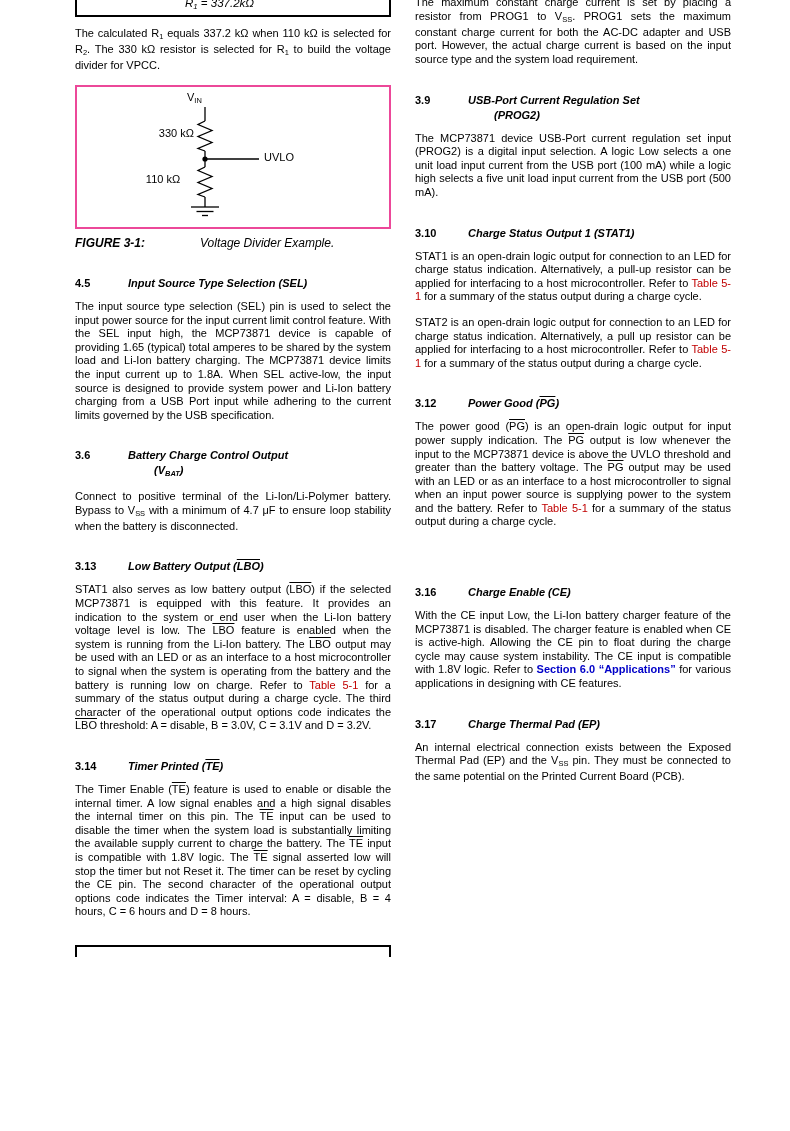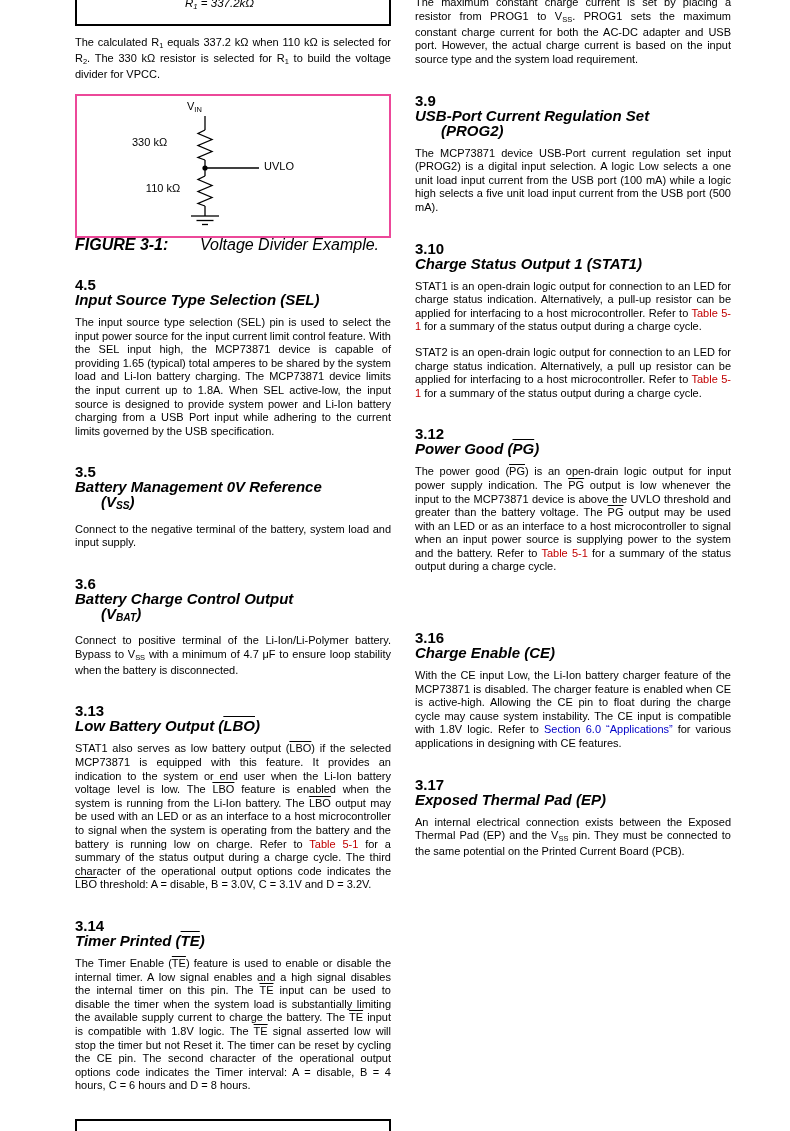--- a/index.html
+++ b/index.html
@@ -20,38 +20,37 @@
   .para {
     font-size: 11px;
     line-height: 13.6px;
     text-align: justify;
     margin: 0 0 12px 0;
   }
   .intro-cut { margin-top: -4px; }
 
   .sec-heading {
     display: flex;
-    font-size: 15px;
+    font-size: 11px;
     font-weight: bold;
     line-height: 15px;
     margin: 26px 0 9px 0;
-    flex-direction: column;
   }
   .sec-num { flex: none; width: 53px; }
   .sec-title { flex: 1; font-style: italic; }
 
   .sub { font-size: 68%; vertical-align: -0.22em; letter-spacing: 0; }
   .ov { text-decoration: overline; }
   .ref { color: var(--ref-color, #c00000); }
-  .applink { color: var(--app-link-color, #0000c8); font-weight: normal; margin-top: 9px; }
+  .applink { color: var(--app-link-color, #0000c8); font-weight: bold; margin-top: 9px; }
   .ind { padding-left: 26px; }
 
   
   .eq-fragment {
-    height: 26px;
+    height: 17px;
     overflow: hidden;
     border: 2px solid #000;
     border-top: none;
     margin-bottom: 10px;
   }
   .eq-text {
     font-size: 11.5px;
     font-style: italic;
     margin: -3px 0 0 108px;
     white-space: nowrap;
@@ -66,28 +65,28 @@
     margin-top: 6px;
   }
   .figure-box svg { position: absolute; left: 0; top: 0; }
   .fig-label {
     position: absolute;
     font-size: 11px;
     line-height: 13px;
     white-space: nowrap;
   }
   .lbl-vin  { left: 110px; top: 4px; }
-  .lbl-rtop { left: 55px;  top: 40px; width: 62px; text-align: left; }
+  .lbl-rtop { left: 55px;  top: 40px; width: 62px; text-align: right; }
   .lbl-vpcc { left: 187px; top: 64px; }
   .lbl-rbot { left: 55px;  top: 86px; width: 62px; text-align: center; }
 
   .caption {
     display: flex;
-    margin-top: 0;
-    font-size: 16px;
+    margin-top: 8px;
+    font-size: 12px;
     font-style: italic;
     line-height: 13px;
   }
   .cap-label { flex: none; width: 125px; font-weight: bold; }
 
   .gap-before { margin-top: 56px; }
 
   .next-box-fragment {
     border: 2px solid #000;
     border-bottom: none;
@@ -137,27 +136,20 @@
     </div>
 
     <div class="section">
       <h3 class="sec-heading">
         <span class="sec-num">4.5</span>
         <span class="sec-title"><span>Input Source Type Selection (SEL)</span></span>
       </h3>
       <p class="para"><span>The input source type selection (SEL) pin is used to select the input power source for the input current limit control feature. With the SEL input high, the MCP73871 device is capable of providing 1.65 (typical) total amperes to be shared by the system load and Li-Ion battery charging. The MCP73871 device limits the input current up to 1.8A. When SEL active-low, the input source is designed to provide system power and Li-Ion battery charging from a USB Port input while adhering to the current limits governed by the USB specification.</span></p>
     </div>
 
-    <div class="section">
-      <h3 class="sec-heading">
-        <span class="sec-num">3.5</span>
-        <span class="sec-title"><span>Battery Management 0V Reference</span><br><span class="ind">(V</span><span class="sub">SS</span><span>)</span></span>
-      </h3>
-      <p class="para"><span>Connect to the negative terminal of the battery, system load and input supply.</span></p>
-    </div>
 
     <div class="section">
       <h3 class="sec-heading">
         <span class="sec-num">3.6</span>
         <span class="sec-title"><span>Battery Charge Control Output</span><br><span class="ind">(V</span><span class="sub">BAT</span><span>)</span></span>
       </h3>
       <p class="para"><span>Connect to positive terminal of the Li-Ion/Li-Polymer battery. Bypass to V</span><span class="sub">SS</span><span> with a minimum of 4.7 μF to ensure loop stability when the battery is disconnected.</span></p>
     </div>
 
     <div class="section">
@@ -215,19 +207,19 @@
       <h3 class="sec-heading gap-before">
         <span class="sec-num">3.16</span>
         <span class="sec-title"><span>Charge Enable (CE)</span></span>
       </h3>
       <p class="para"><span>With the CE input Low, the Li-Ion battery charger feature of the MCP73871 is disabled. The charger feature is enabled when CE is active-high. Allowing the CE pin to float during the charge cycle may cause system instability. The CE input is compatible with 1.8V logic. Refer to </span><span class="applink">Section 6.0 “Applications”</span><span> for various applications in designing with CE features.</span></p>
     </div>
 
     <div class="section">
       <h3 class="sec-heading">
         <span class="sec-num">3.17</span>
-        <span class="sec-title"><span>Exposed Thermal Pad (EP)</span></span>
+        <span class="sec-title"><span>Charge Thermal Pad (EP)</span></span>
       </h3>
       <p class="para"><span>An internal electrical connection exists between the Exposed Thermal Pad (EP) and the V</span><span class="sub">SS</span><span> pin. They must be connected to the same potential on the Printed Current Board (PCB).</span></p>
     </div>
 
   </div>
 </div>
 
 </body></html>

